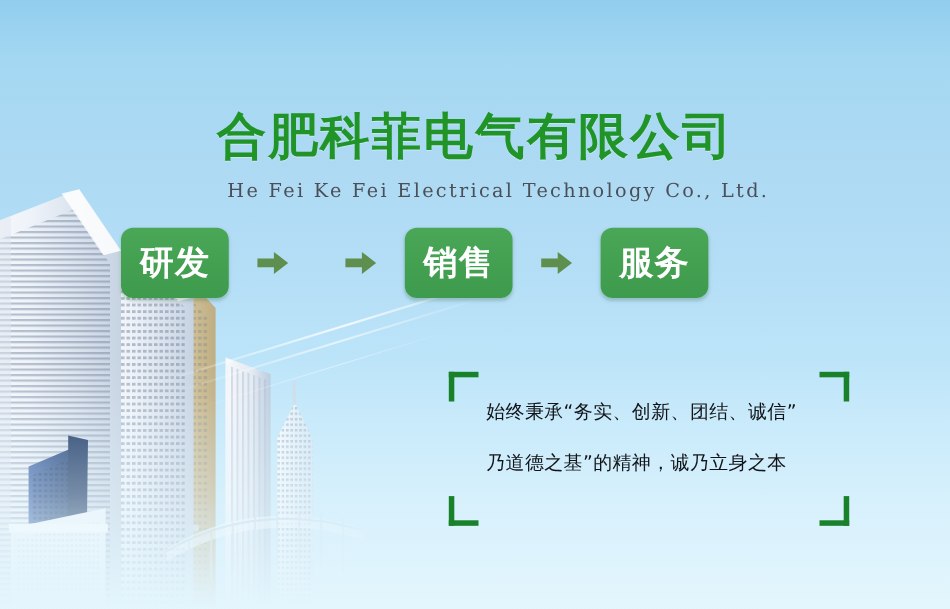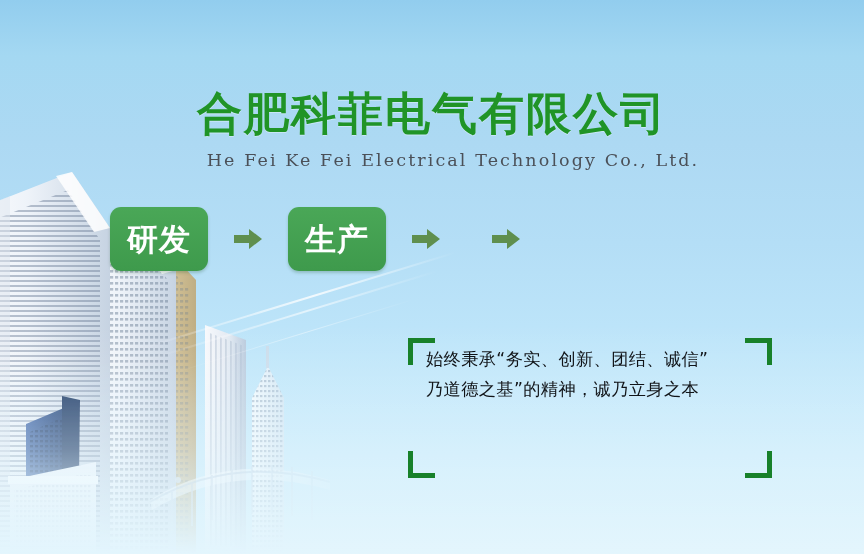--- a/index.html
+++ b/index.html
@@ -73,21 +73,21 @@
     top: 86px;
     text-align: center;
   }
   .cn-title {
     font-family: "DejaVu Sans", "Liberation Sans", sans-serif;
     font-weight: bold;
     font-size: 45px;
     line-height: 52px;
     letter-spacing: 2px;
     color: #209427;
-    margin: 2px;
+    margin: 12px;
     text-shadow: 0 1px 0 rgba(255,255,255,.35);
   }
   .en-title {
     font-family: "DejaVu Serif", "Liberation Serif", serif;
     font-size: 17.5px;
     line-height: 24px;
     letter-spacing: 2.1px;
     color: #4b5058;
     margin: 8px 0 0 0;
     white-space: nowrap;
@@ -158,21 +158,21 @@
     position: absolute;
     left: 18px;
     right: 6px;
     top: 6px;
     font-family: "DejaVu Sans", "Liberation Sans", sans-serif;
     font-size: 17.2px;
     line-height: 30px;
     color: #111418;
     letter-spacing: .4px;
   }
-  .quote-text p { margin: 0; white-space: nowrap; }
+  .quote-text p { margin: 16px; white-space: nowrap; }
 </style>
 </head>
 <body>
 
 <div id="banner">
 
   <div class="city">
     <svg viewBox="0 0 360 404" preserveAspectRatio="none" aria-hidden="true">
       <defs>
         <linearGradient id="gTowerA" x1="0" y1="0" x2="1" y2="0">
@@ -309,37 +309,40 @@
     <div class="chip">
       <span>研发</span>
     </div>
 
     <div class="arrow">
       <svg width="32" height="24" viewBox="0 0 32 24" aria-hidden="true">
         <path d="M2,8 L17,8 L17,2 L30,12 L17,22 L17,16 L2,16 Z" fill="#5f8f4e"></path>
       </svg>
     </div>
 
-    <div class="chip">
-      <span>生产</span>
-    </div>
 
     <div class="arrow">
       <svg width="32" height="24" viewBox="0 0 32 24" aria-hidden="true">
         <path d="M2,8 L17,8 L17,2 L30,12 L17,22 L17,16 L2,16 Z" fill="#5f8f4e"></path>
       </svg>
     </div>
 
+    <div class="chip">
+      <span>销售</span>
+    </div>
 
     <div class="arrow">
       <svg width="32" height="24" viewBox="0 0 32 24" aria-hidden="true">
         <path d="M2,8 L17,8 L17,2 L30,12 L17,22 L17,16 L2,16 Z" fill="#5f8f4e"></path>
       </svg>
     </div>
 
+    <div class="chip">
+      <span>服务</span>
+    </div>
 
   </div>
 
   <div class="quote">
     <span class="corner tl"></span>
     <span class="corner tr"></span>
     <span class="corner bl"></span>
     <span class="corner br"></span>
 
     <div class="quote-text">

